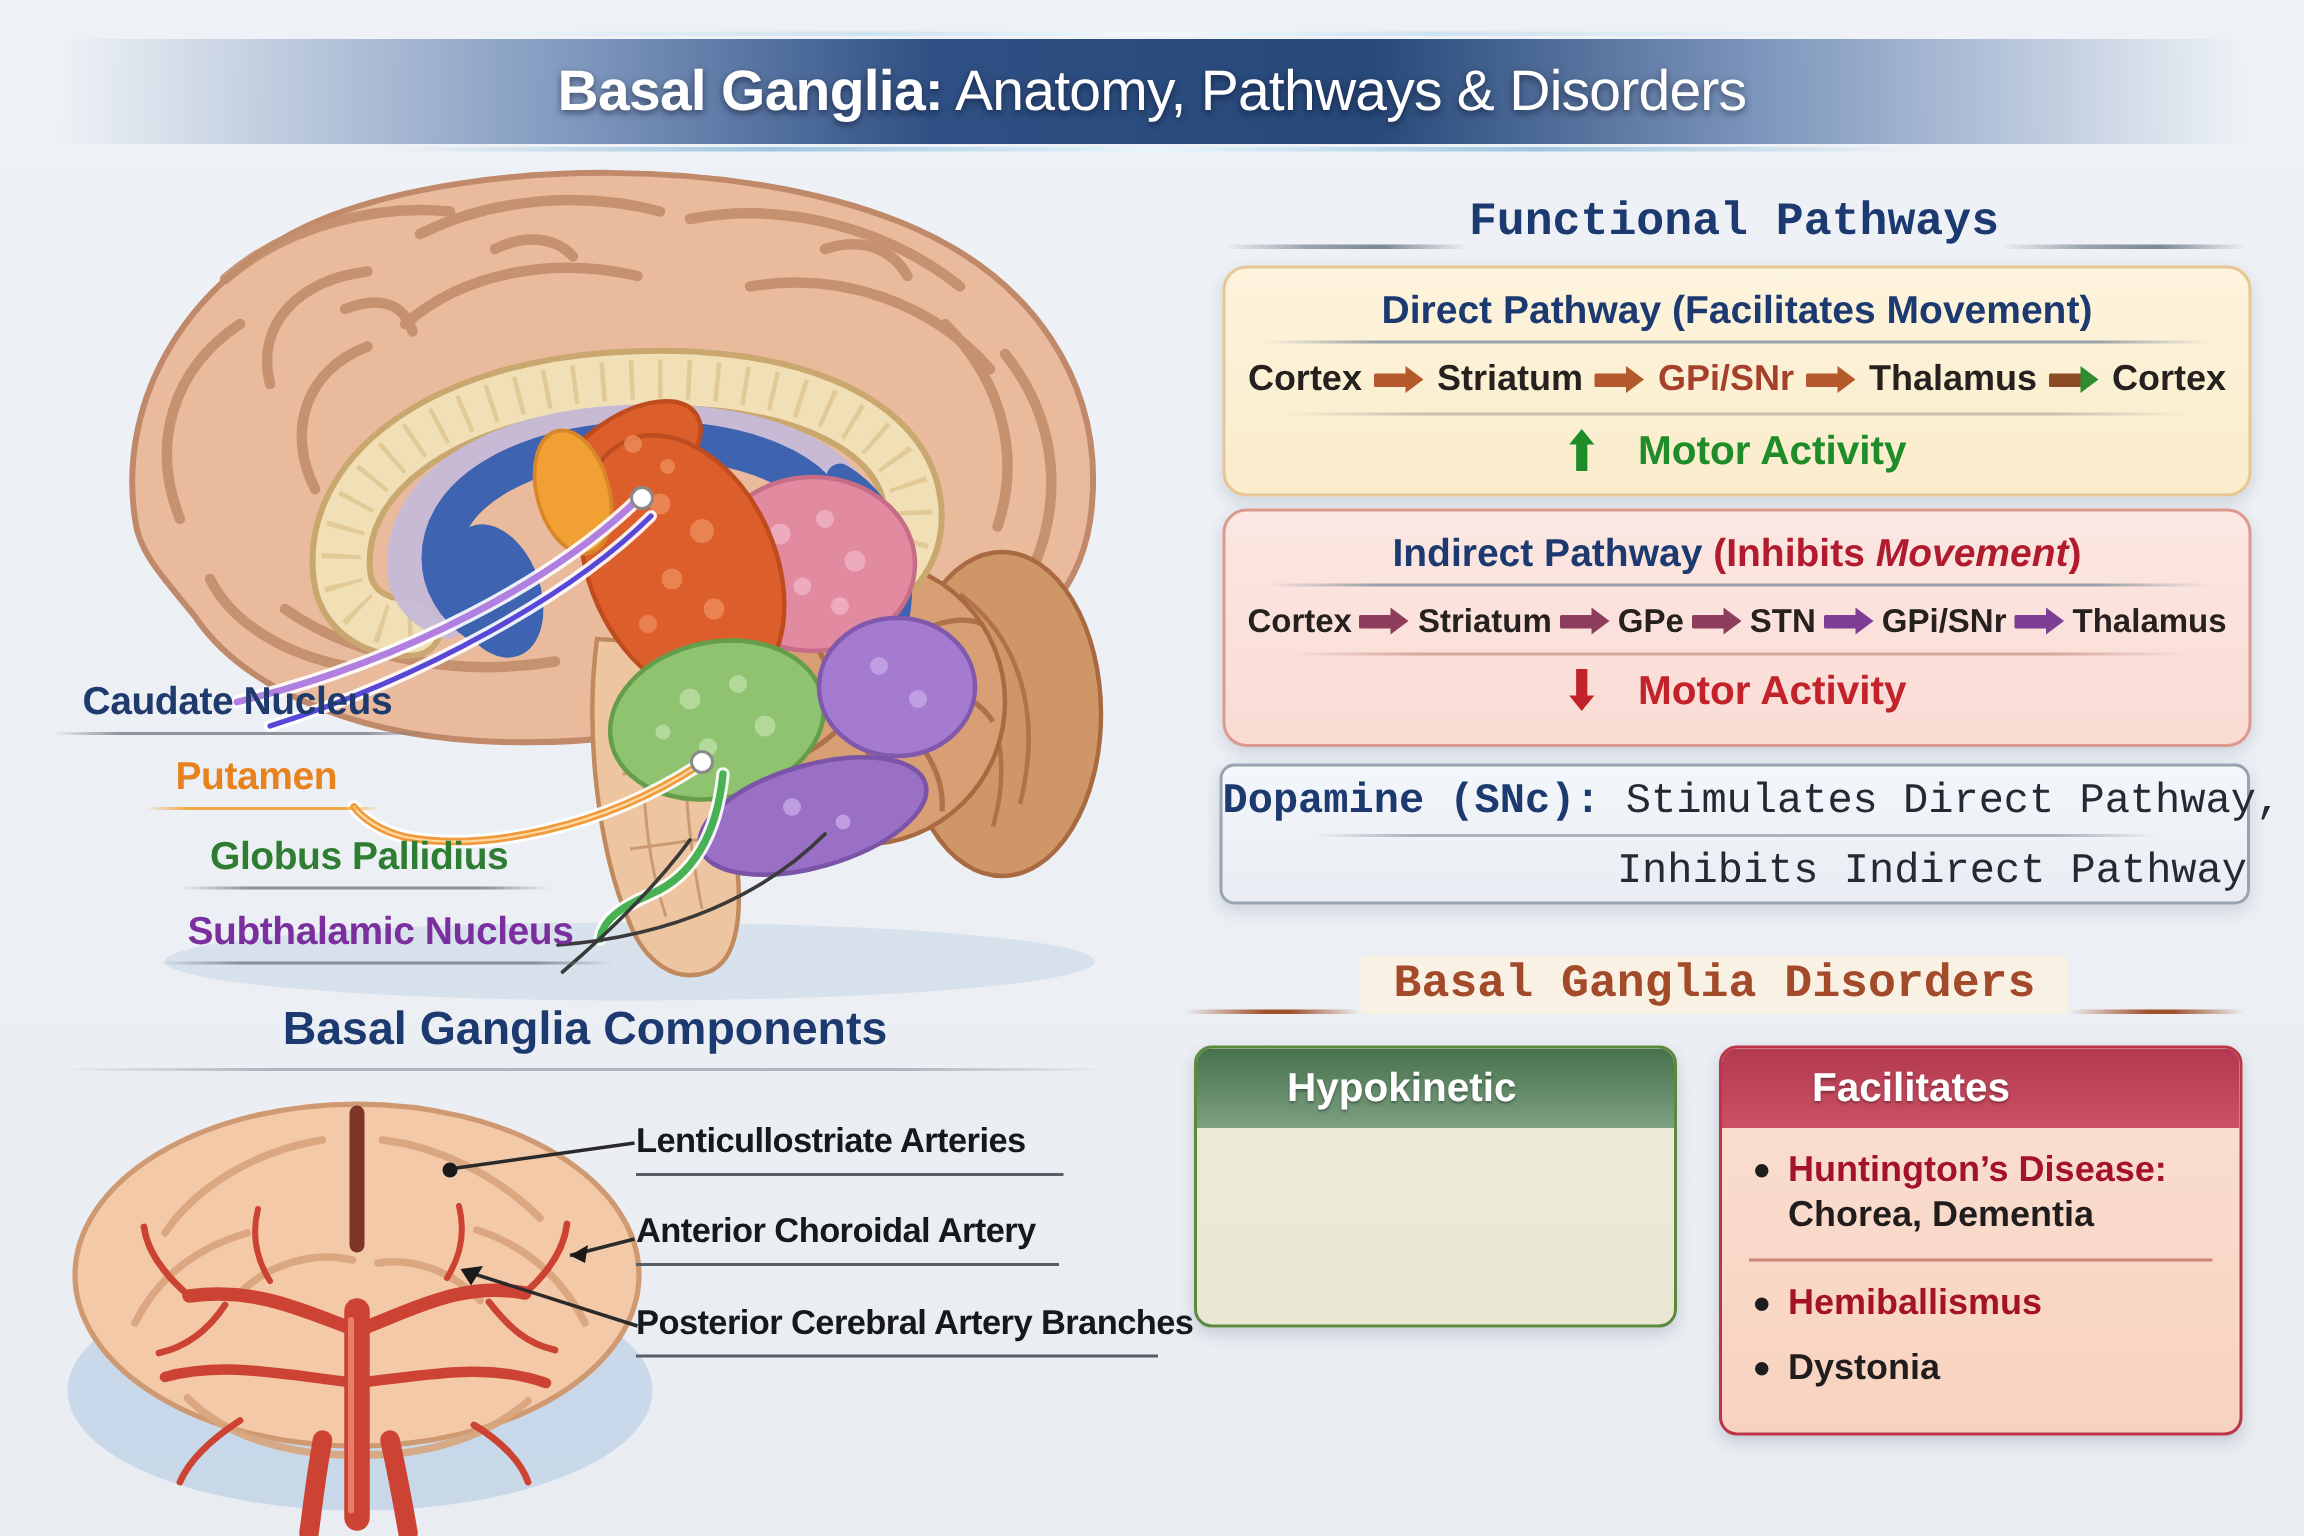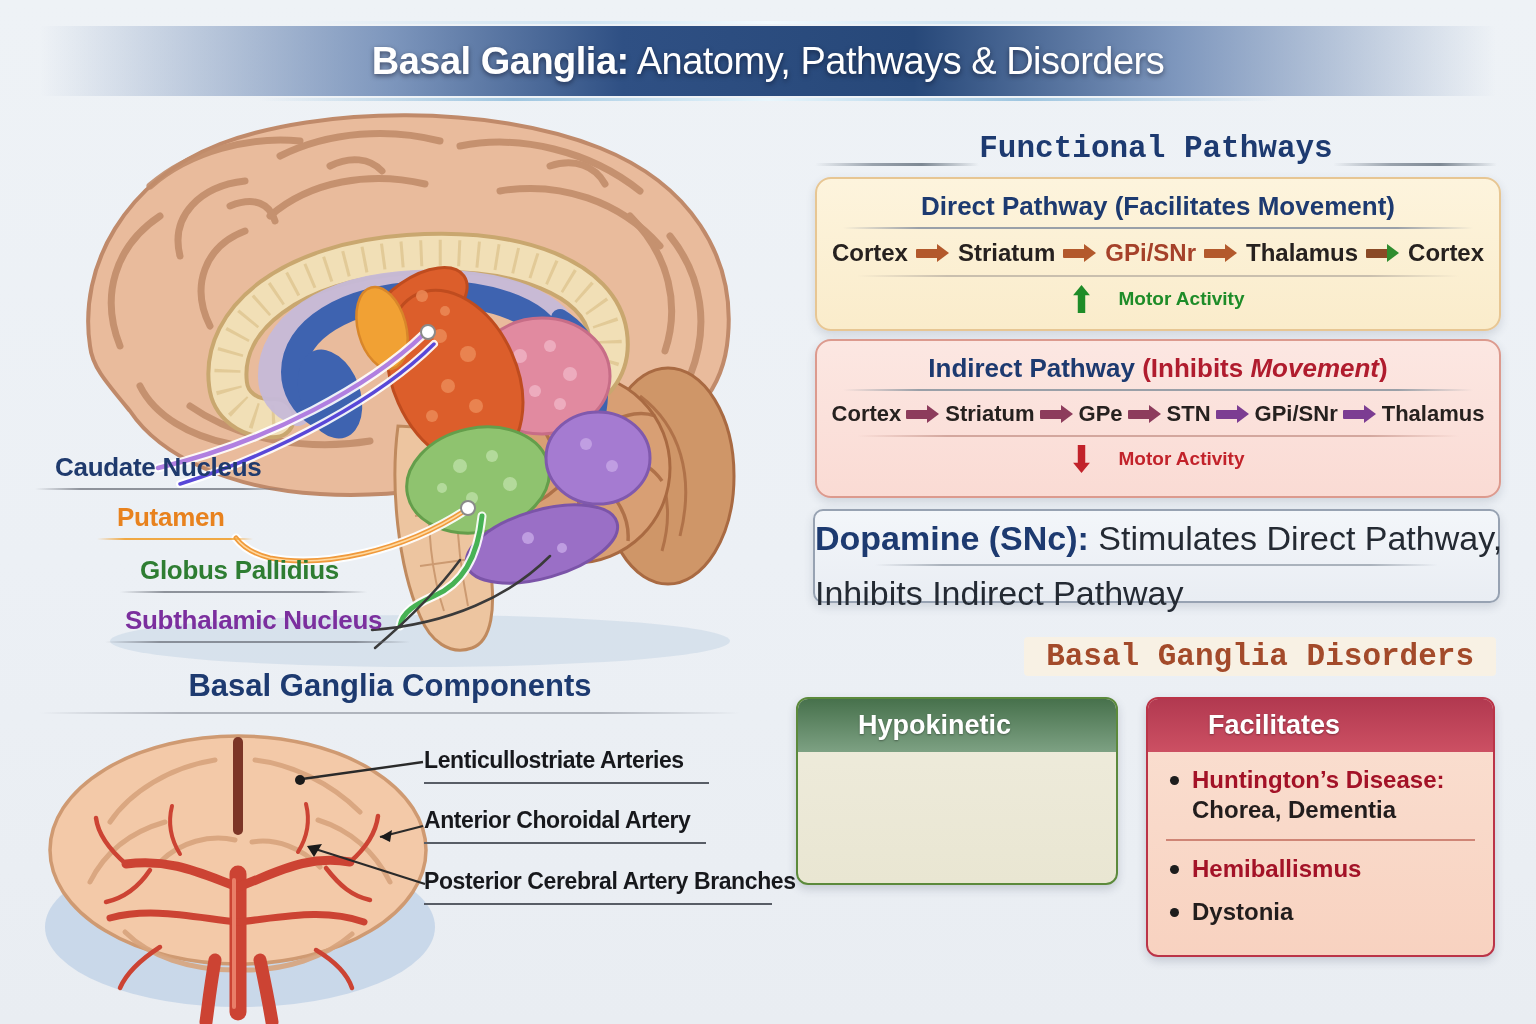--- a/index.html
+++ b/index.html
@@ -47,25 +47,25 @@
   .direct .chain{font-size:24px;gap:8px;}
   .indirect .chain{font-size:22px;gap:5px;}
   .node.accent-red{color:#a5412a;}
   .arr{position:relative;display:inline-block;width:22px;height:9px;background:var(--s);margin-right:12px;border-radius:1px;}
   .arr::after{content:"";position:absolute;left:21px;top:50%;transform:translateY(-50%);width:0;height:0;
     border-left:12px solid var(--h);border-top:9px solid transparent;border-bottom:9px solid transparent;}
   .a-sienna{--s:#b3592c;--h:#b3592c;}
   .a-dual{--s:#8a4a26;--h:#2f8d2f;}
   .a-mar{--s:#8d3c5c;--h:#8d3c5c;}
   .a-pur{--s:#7c3d92;--h:#7c3d92;}
-  .motor{display:flex;align-items:center;justify-content:center;gap:28px;margin-top:8px;font-size:19px;font-weight:700;}
+  .motor{display:flex;align-items:center;justify-content:center;gap:28px;margin-top:8px;font-size:27px;font-weight:700;}
   .motor.up{color:#1e8c28;}
   .motor.down{color:#c2222a;}
   .marr{width:19px;height:28px;}
-  .dopa-line{text-align:left;font-size:34px;color:#242a33;margin-top:8px;white-space:nowrap;}
+  .dopa-line{text-align:right;font-size:28px;color:#242a33;margin-top:8px;white-space:nowrap;font-family:Liberation Mono, monospace;}
   .dopa-line .lead{color:#1d3a70;font-weight:700;}
   .dopa-hr{height:1.5px;margin:6px 60px 0;background:linear-gradient(90deg,transparent,#aab2bc 12%,#aab2bc 88%,transparent);}
   
   .dis-card{position:absolute;border-radius:12px;overflow:hidden;box-shadow:0 4px 10px rgba(50,60,90,.2);}
   .dis-card .hd{height:53px;display:flex;align-items:center;padding-left:60px;color:#fff;font-size:27px;font-weight:700;text-shadow:0 1px 2px rgba(0,0,0,.35);}
   .dis-card.green{left:796px;top:697px;width:318px;height:184px;border:2px solid #5c8a3c;background:linear-gradient(180deg,#efecdd,#e9e6d2);}
   .dis-card.green .hd{background:linear-gradient(180deg,#47714c,#7da183);}
   .dis-card.red{left:1146px;top:697px;width:345px;height:256px;border:2px solid #bb3448;background:linear-gradient(180deg,#fae0d2,#f8d2c0);}
   .dis-card.red .hd{background:linear-gradient(180deg,#b23950,#cc5063);}
   .li{display:flex;gap:13px;padding:0 14px 0 22px;margin-top:13px;font-size:24px;font-weight:700;color:#221d1d;line-height:1.25;}
@@ -334,21 +334,21 @@
 </div>
 
 <div class="card dopamine">
   <div class="dopa-line">
     <span class="lead">Dopamine (SNc):</span><span> Stimulates Direct Pathway,</span>
   </div>
   <div class="dopa-hr"></div>
   <div class="dopa-line">Inhibits Indirect Pathway</div>
 </div>
 
-<div class="sec-head dis-head" style="left:790px;top:637px;width:706px;flex-direction:column;">
+<div class="sec-head dis-head" style="left:790px;top:637px;width:706px;">
   <span class="sline"></span>
   <span class="txt">Basal Ganglia Disorders</span>
   <span class="sline"></span>
 </div>
 
 <div class="dis-card green">
   <div class="hd">Hypokinetic</div>
 </div>
 
 <div class="dis-card red">

